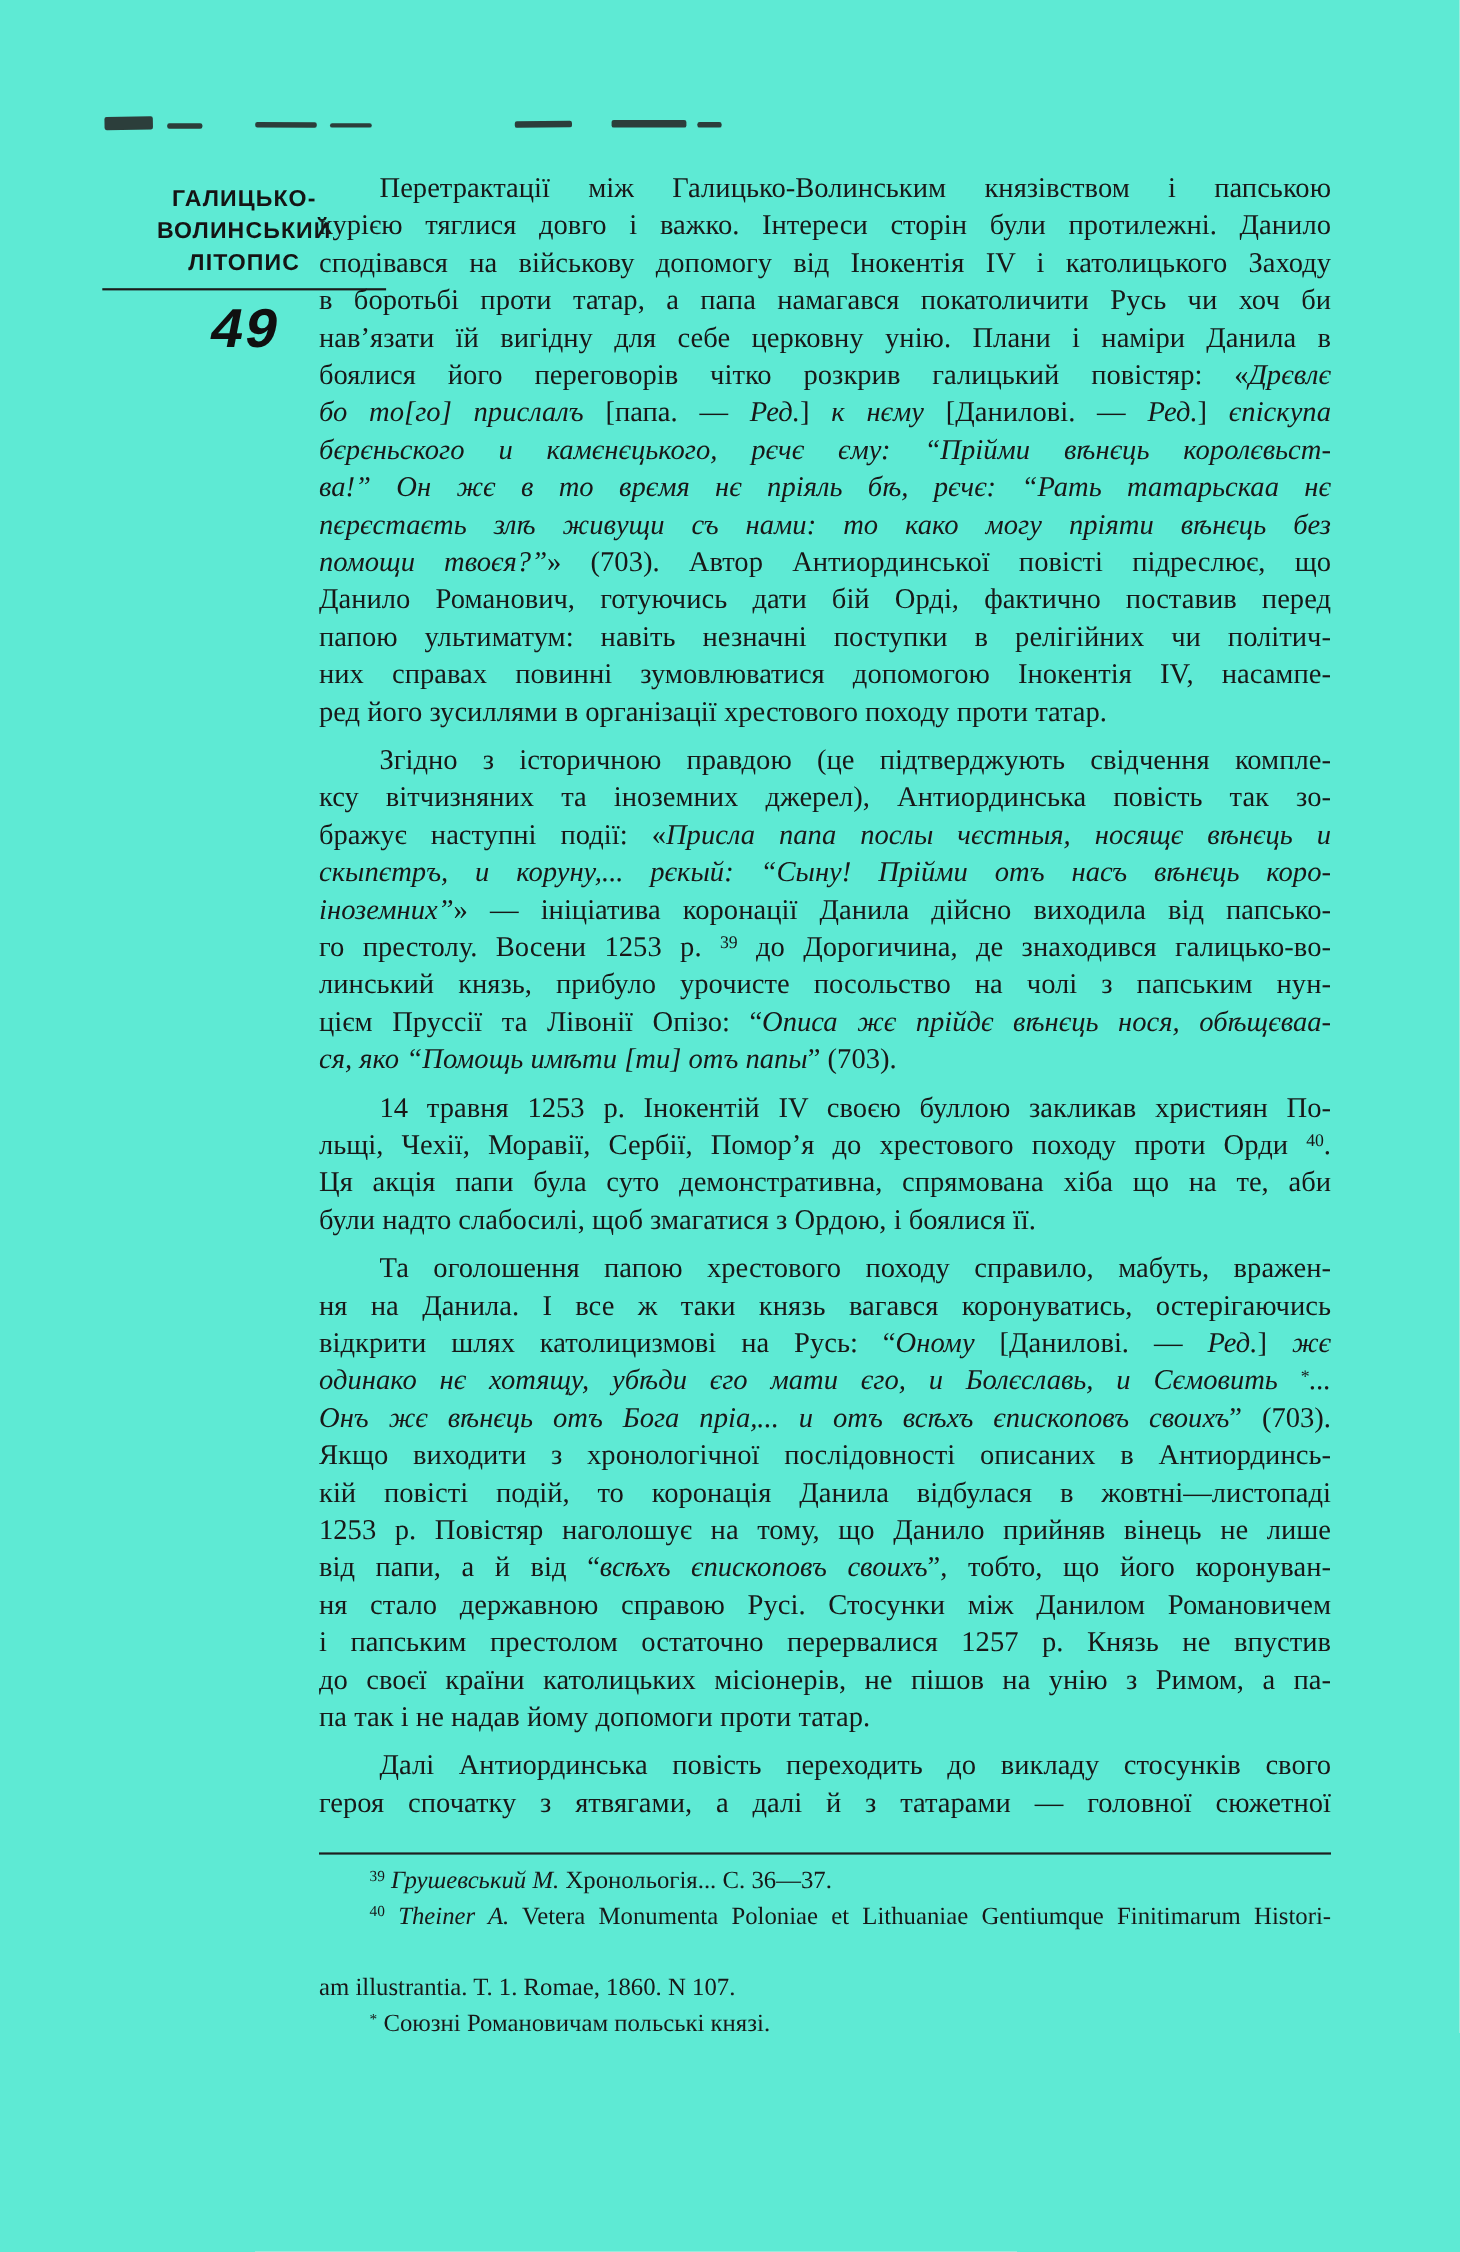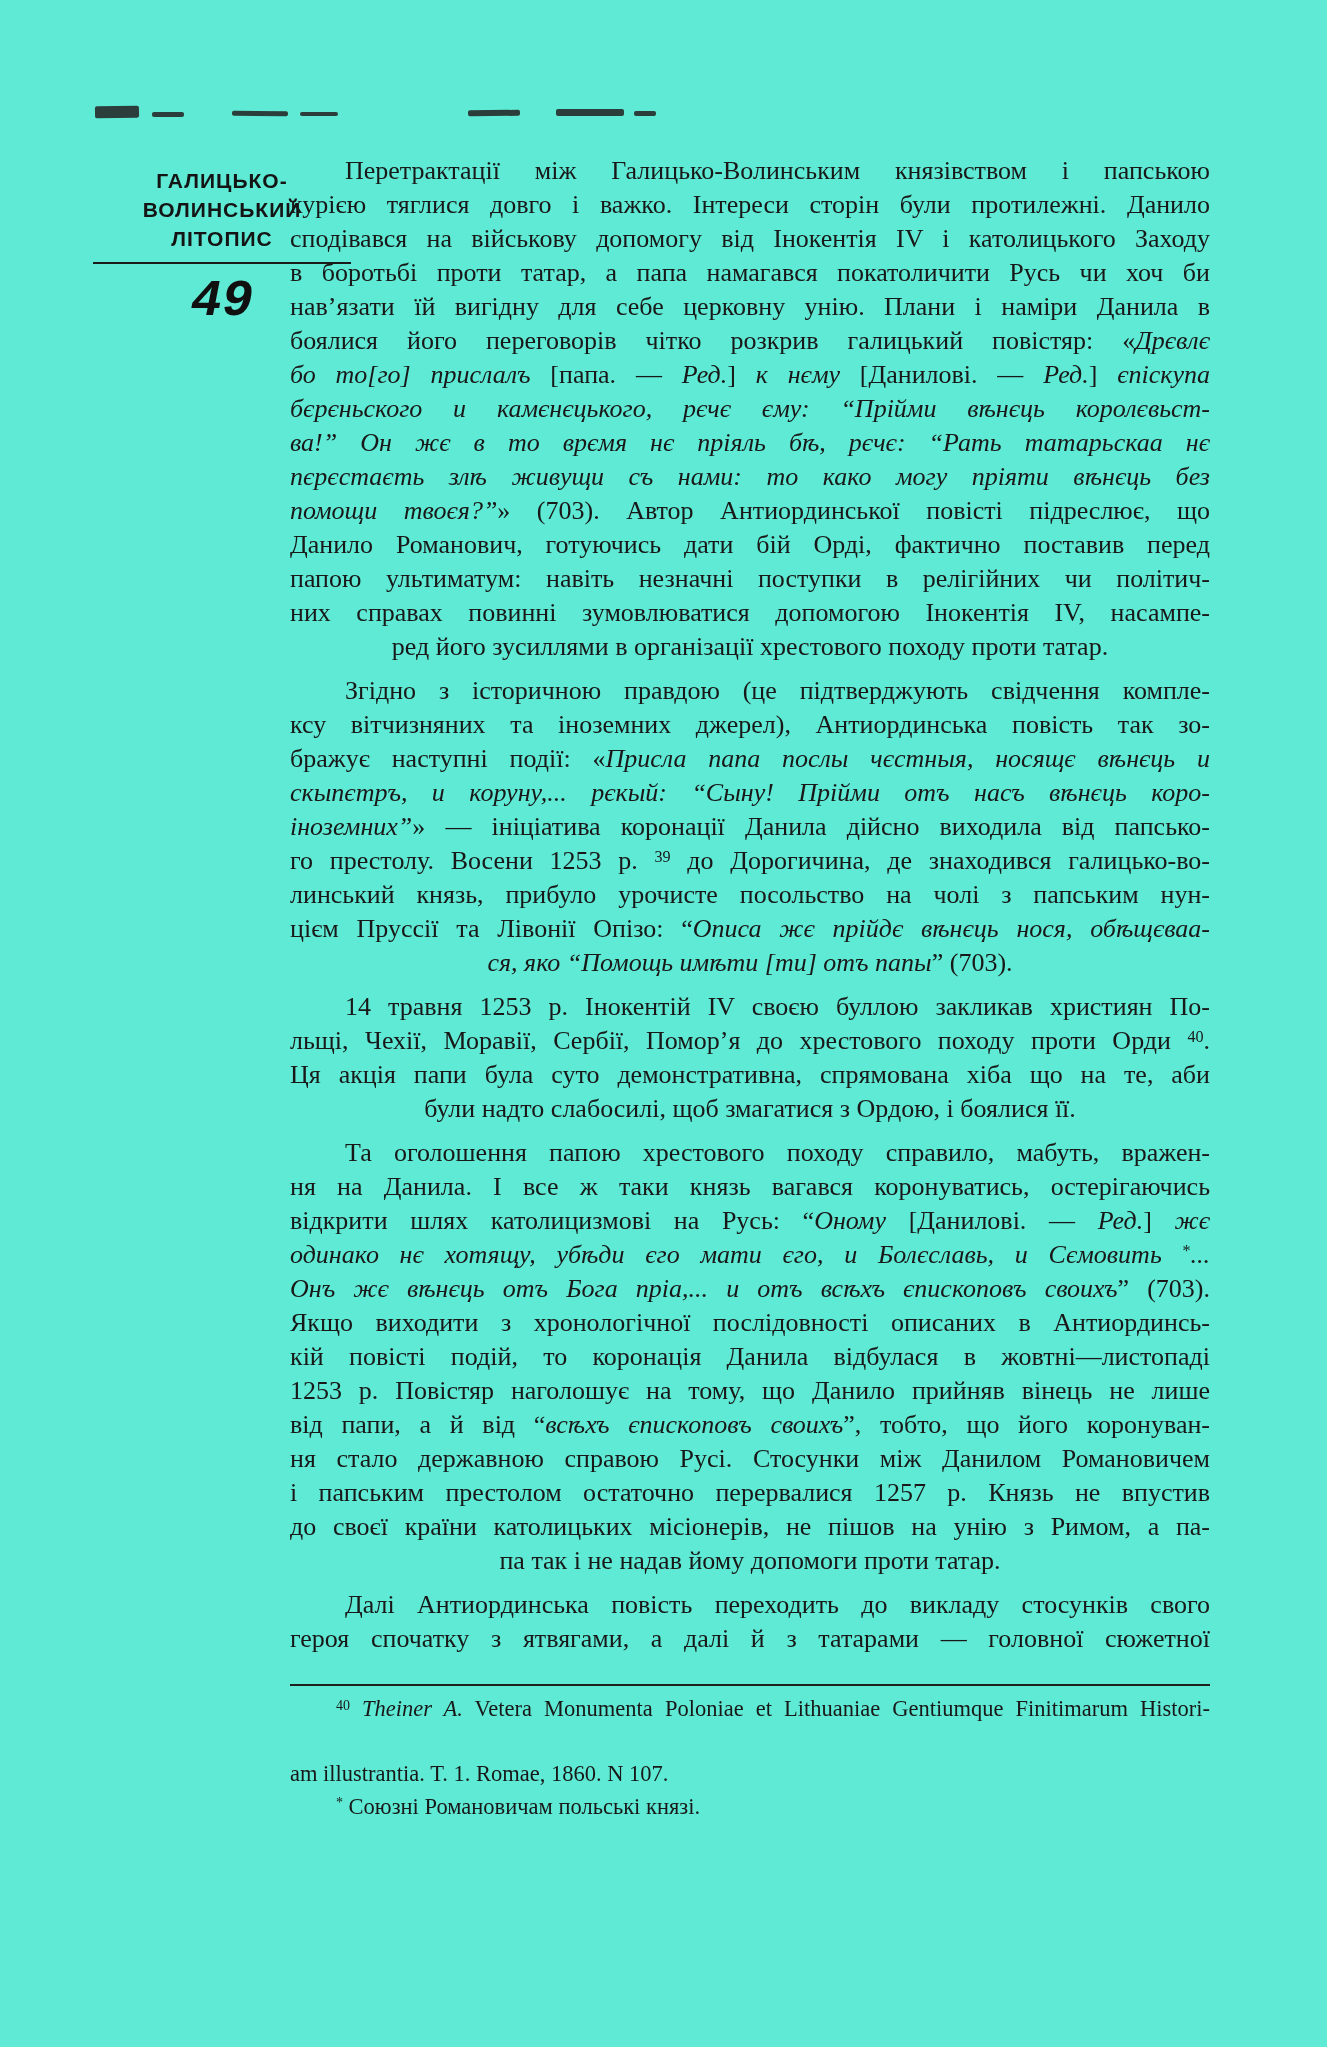--- a/index.html
+++ b/index.html
@@ -22,21 +22,21 @@
   .page-number{
     margin-top:8px;text-align:center;
     font-family:Liberation Mono, monospace;
     font-weight:bold;font-style:italic;font-size:52px;color:#101010;
   }
   
   .text-column{
     position:absolute;left:290px;top:144px;width:920px;
     font-size:26px;line-height:34px;color:#181818;
   }
-  .line{height:34px;text-align:center;white-space:nowrap;}
+  .line{height:34px;text-align:left;white-space:nowrap;}
   .line.j{white-space:normal;text-align:justify;}
   .line.j::after{content:"";display:inline-block;width:100%;height:0;}
   .line.ind{text-indent:55px;margin-top:10px;}
   .it{font-style:italic;}
   .sup{font-size:0.62em;position:relative;top:-0.45em;line-height:0;}
   
   .footnotes{
     position:absolute;left:290px;top:1684px;width:920px;
     font-size:22.5px;line-height:32.5px;color:#181818;
   }
@@ -112,18 +112,19 @@
       <div class="line j"><span>ня стало державною справою Русі. Стосунки між Данилом Романовичем</span></div>
       <div class="line j"><span>і папським престолом остаточно перервалися 1257 р. Князь не впустив</span></div>
       <div class="line j"><span>до своєї країни католицьких місіонерів, не пішов на унію з Римом, а па-</span></div>
       <div class="line"><span>па так і не надав йому допомоги проти татар.</span></div>
       <div class="line ind j"><span>Далі Антиординська повість переходить до викладу стосунків свого</span></div>
       <div class="line j"><span>героя спочатку з ятвягами, а далі й з татарами — головної сюжетної</span></div>
     </div>
 
   <div class="footnotes" id="footnotes">
     <div class="fn-rule"></div>
+  <div class="fn ind"><span class="sup">39</span><span> </span><span class="it">Грушевський М.</span><span> Хронольогія... С. 36—37.</span></div>
       <div class="fn ind j"><span class="sup">40</span><span> </span><span class="it">Theiner A.</span><span> Vetera Monumenta Poloniae et Lithuaniae Gentiumque Finitimarum Histori-</span></div>
       <div class="fn"><span>am illustrantia. T. 1. Romae, 1860. N 107.</span></div>
       <div class="fn ind"><span class="sup">*</span><span> Союзні Романовичам польські князі.</span></div>
     </div>
 
 </div>
 
 </body></html>

